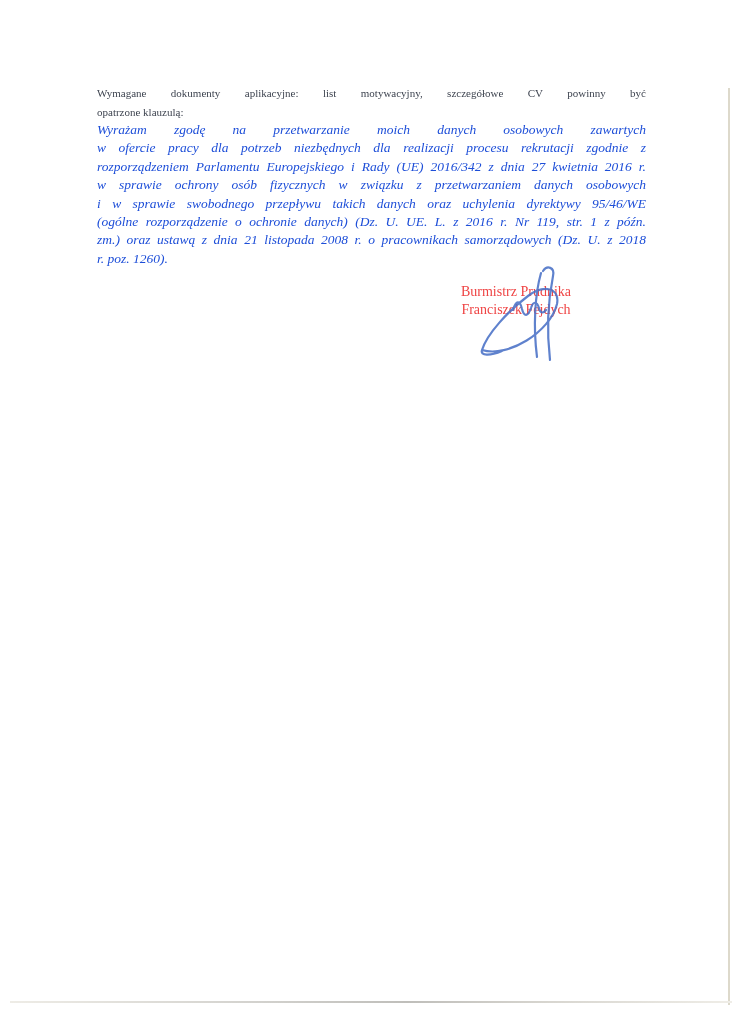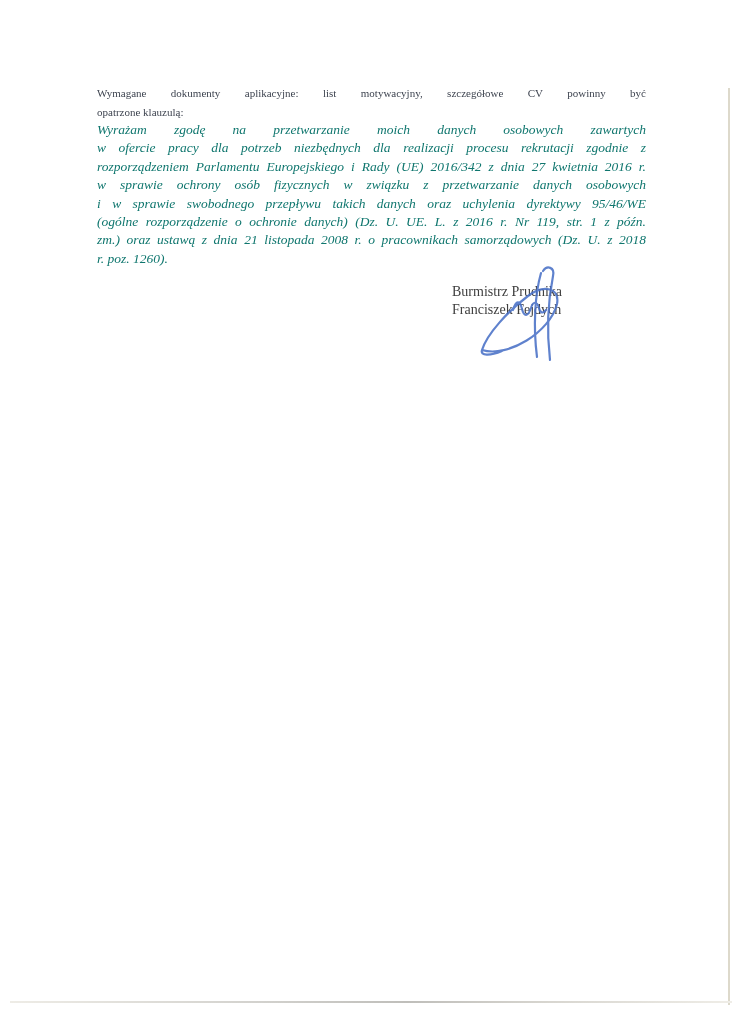--- a/index.html
+++ b/index.html
@@ -24,37 +24,38 @@
   .intro {
     top: 84px;
     font-size: 11px;
     line-height: 18.8px;
   }
   .clause {
     top: 121px;
     font-size: 13.5px;
     line-height: 18.4px;
     font-style: italic;
-    color: #0f766e;
+    color: #1d4ed8;
   }
   .jline {
     text-align: justify;
     text-align-last: justify;
     white-space: normal;
   }
   .textblock .jline:last-child {
     text-align-last: left;
   }
   .sig-block {
     position: absolute;
     left: 452px;
     top: 284px;
     width: 128px;
-    color: #404040;
+    color: #ef4444;
     font-size: 14px;
+    text-align: center;
   }
   .sig-title { line-height: 16px; }
   .sig-name  { margin-top: 2px; line-height: 16px; }
   .sig-ink {
     position: absolute;
     left: 468px;
     top: 264px;
     width: 112px;
     height: 102px;
     pointer-events: none;
@@ -84,21 +85,21 @@
 
   <div class="textblock intro">
       <div class="jline">Wymagane dokumenty aplikacyjne: list motywacyjny, szczegółowe CV powinny być</div>
       <div class="jline">opatrzone klauzulą:</div>
     </div>
 
   <div class="textblock clause">
       <div class="jline">Wyrażam zgodę na przetwarzanie moich danych osobowych zawartych</div>
       <div class="jline">w ofercie pracy dla potrzeb niezbędnych dla realizacji procesu rekrutacji zgodnie z</div>
       <div class="jline">rozporządzeniem Parlamentu Europejskiego i Rady (UE) 2016/342 z dnia 27 kwietnia 2016 r.</div>
-      <div class="jline">w sprawie ochrony osób fizycznych w związku z przetwarzanie danych osobowych</div>
+      <div class="jline">w sprawie ochrony osób fizycznych w związku z przetwarzaniem danych osobowych</div>
       <div class="jline">i w sprawie swobodnego przepływu takich danych oraz uchylenia dyrektywy 95/46/WE</div>
       <div class="jline">(ogólne rozporządzenie o ochronie danych) (Dz. U. UE. L. z 2016 r. Nr 119, str. 1 z późn.</div>
       <div class="jline">zm.) oraz ustawą z dnia 21 listopada 2008 r. o pracownikach samorządowych (Dz. U. z 2018</div>
       <div class="jline">r. poz. 1260).</div>
     </div>
 
   <div class="sig-block">
     <div class="sig-title">Burmistrz Prudnika</div>
     <div class="sig-name">Franciszek Fejdych</div>
   </div>

